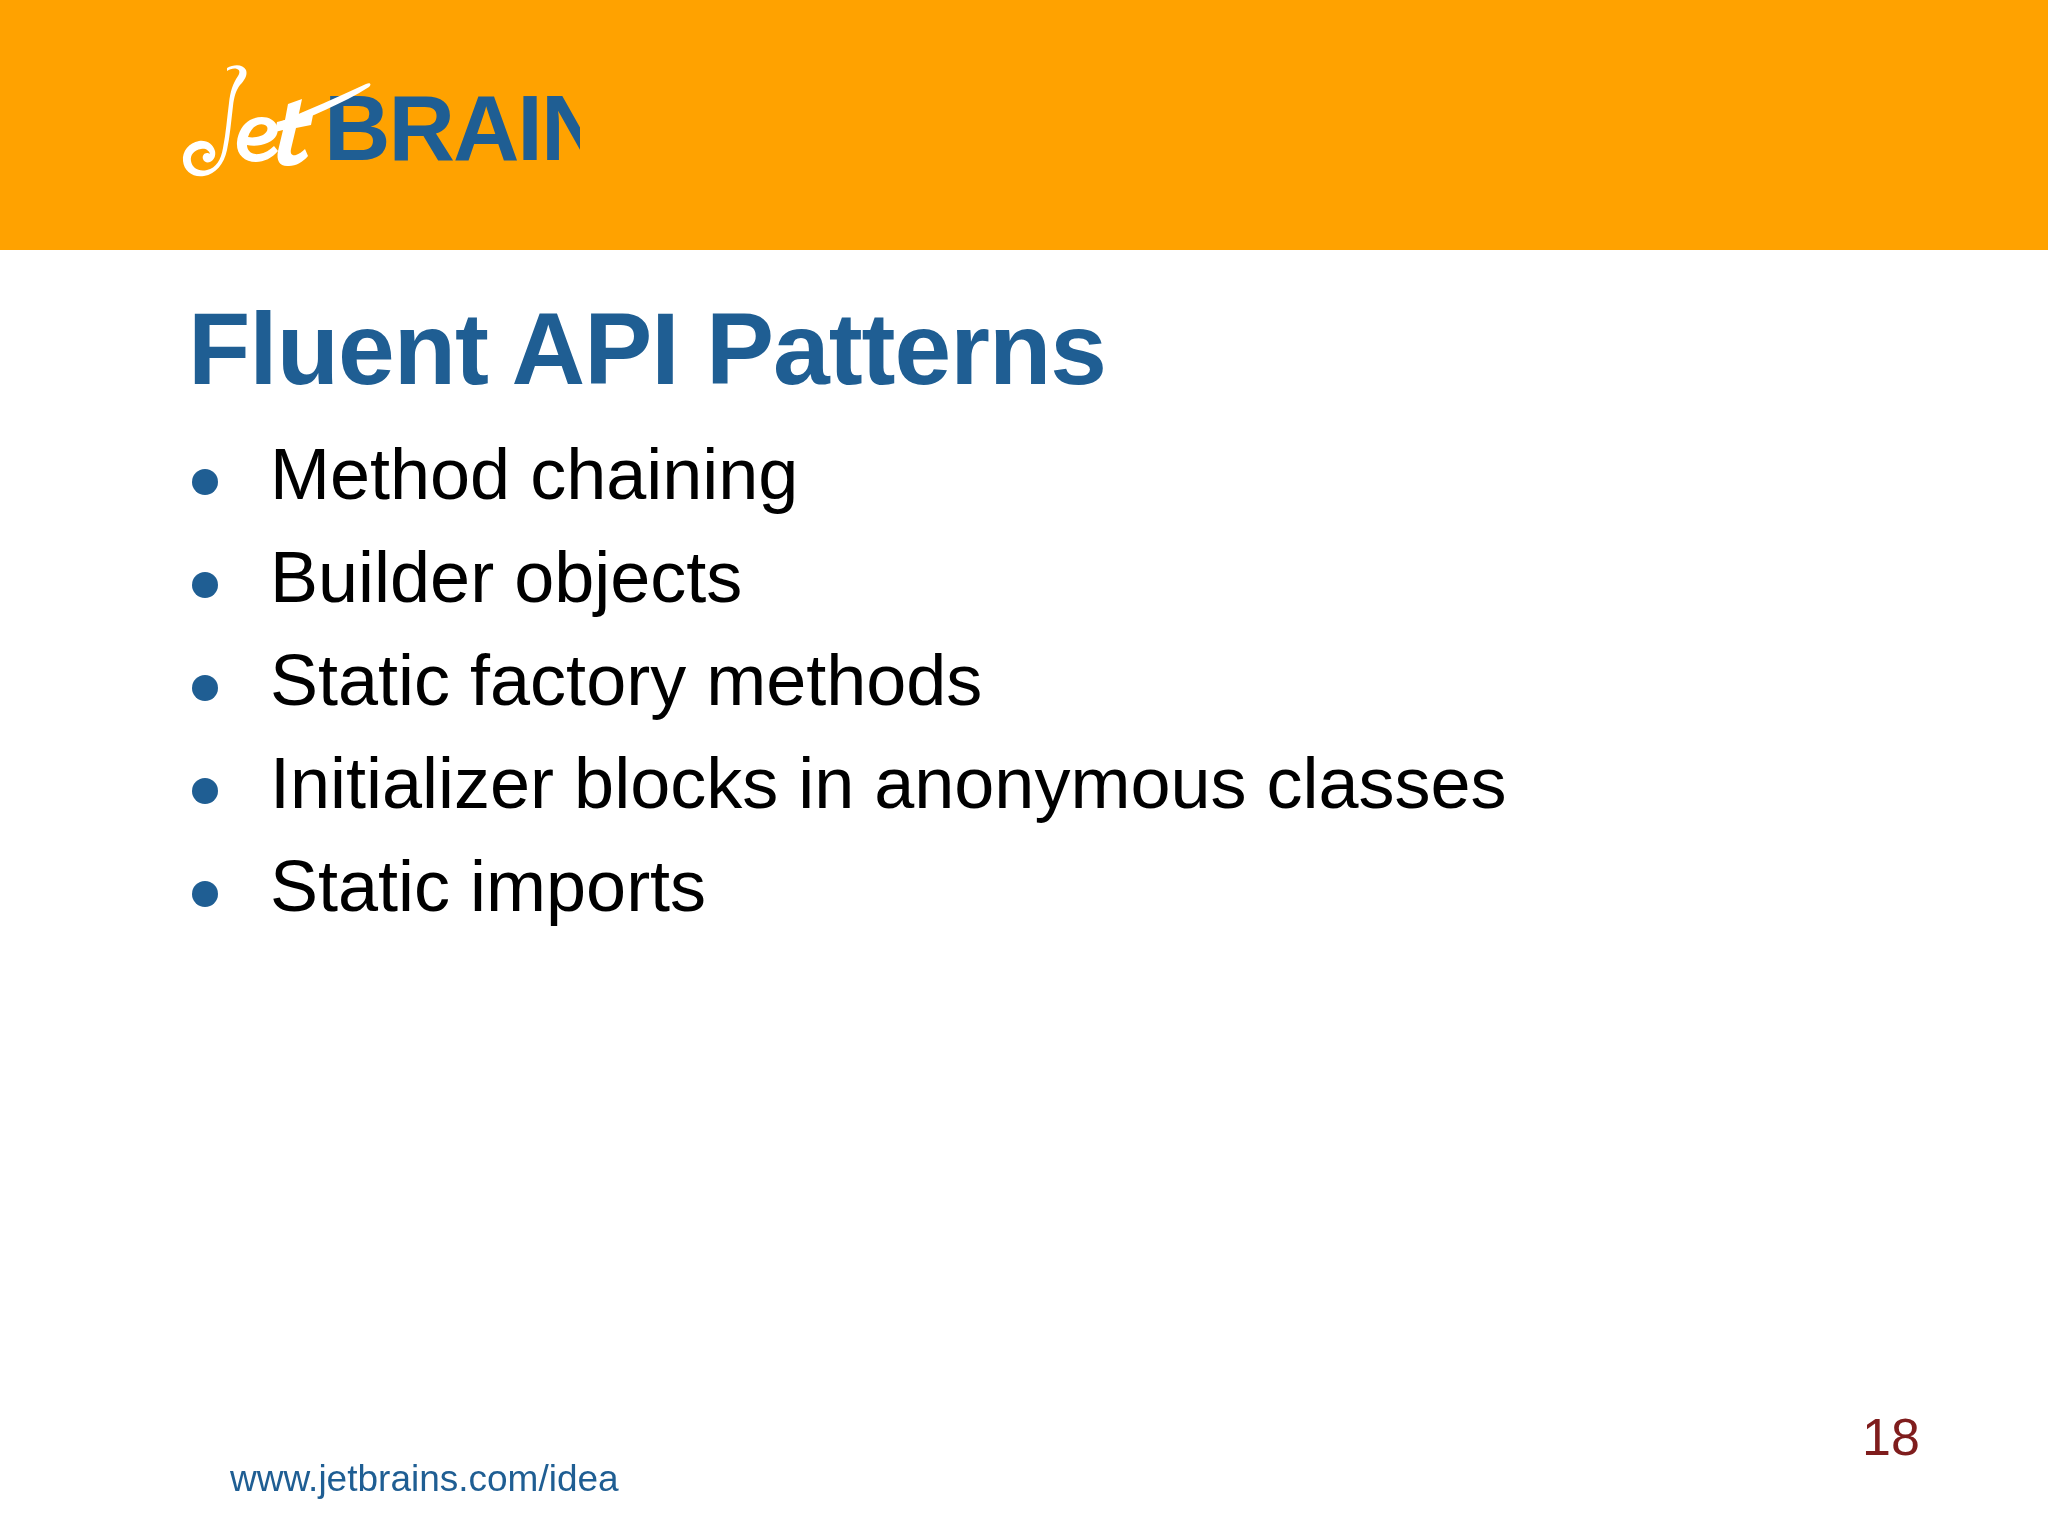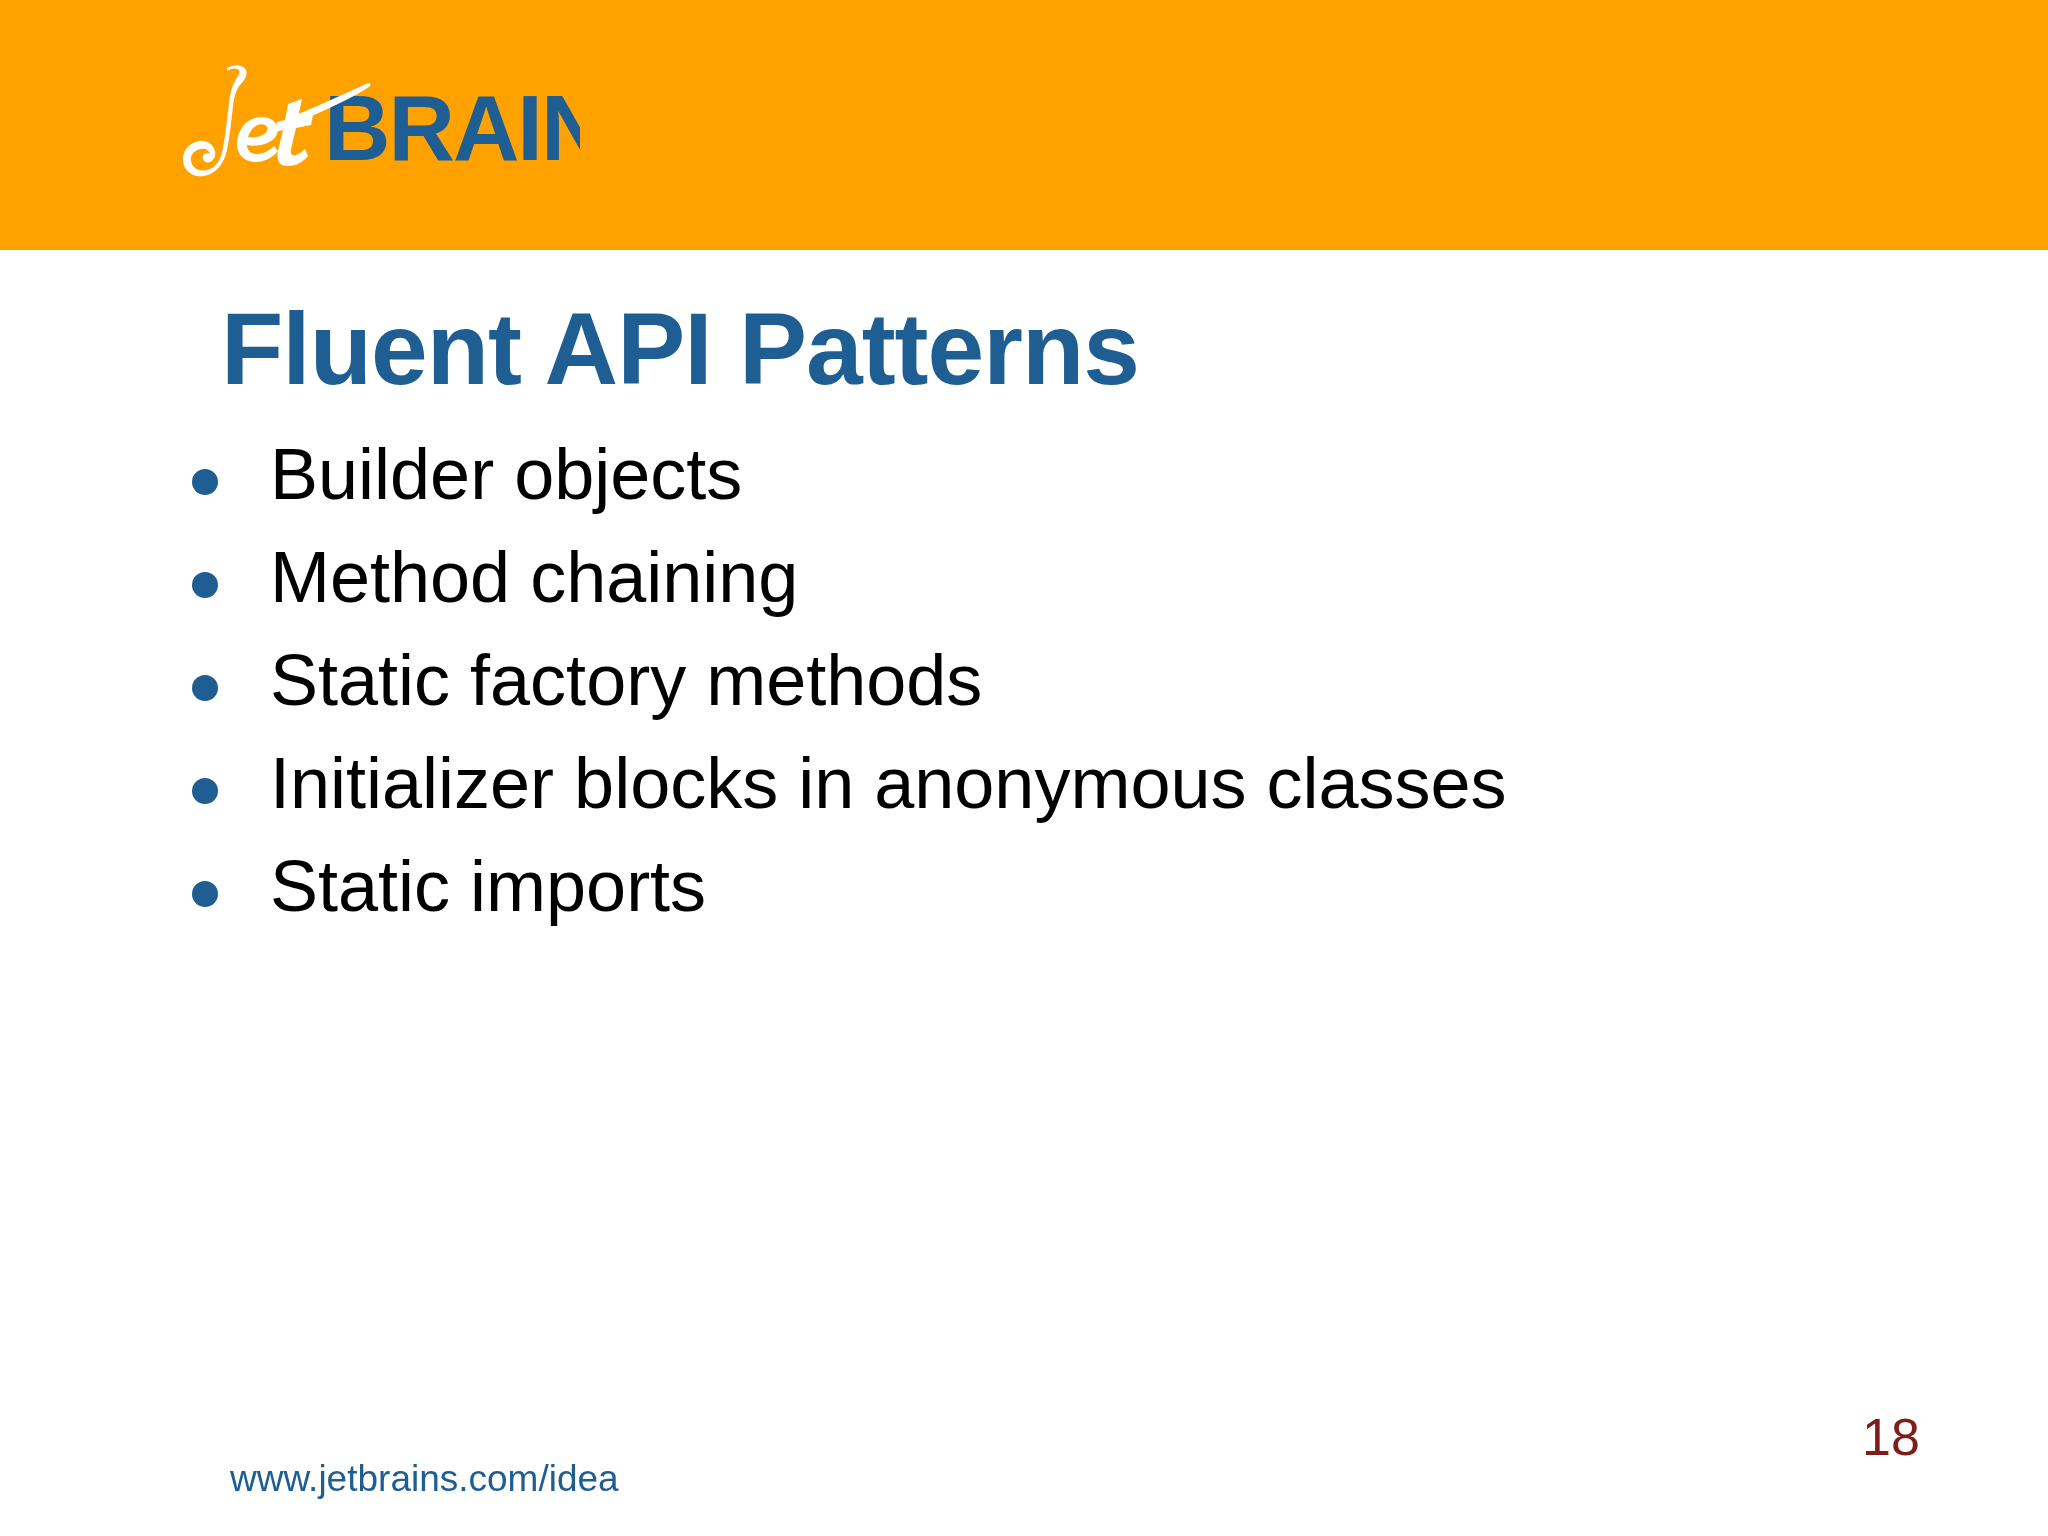--- a/index.html
+++ b/index.html
@@ -49,21 +49,20 @@
   .title {
     position: absolute;
     left: 188px;
     top: 296px;
     font-size: 102px;
     font-weight: bold;
     color: #1F5E93;
     letter-spacing: -1px;
     line-height: 1.05;
     white-space: nowrap;
-    margin-left: 33px;
   }
 
   
   .bullets {
     position: absolute;
     left: 188px;
     top: 438px;
     width: 1760px;
   }
   .bullet-row {
@@ -149,26 +148,26 @@
       </g>
     </svg>
   </div>
 
   <div class="title">Fluent API Patterns</div>
 
   <div class="bullets">
 
     <div class="bullet-row">
       <span class="bullet-dot"></span>
-      <span class="bullet-text">Builder objects</span>
+      <span class="bullet-text">Method chaining</span>
     </div>
 
     <div class="bullet-row">
       <span class="bullet-dot"></span>
-      <span class="bullet-text">Method chaining</span>
+      <span class="bullet-text">Builder objects</span>
     </div>
 
     <div class="bullet-row">
       <span class="bullet-dot"></span>
       <span class="bullet-text">Static factory methods</span>
     </div>
 
     <div class="bullet-row">
       <span class="bullet-dot"></span>
       <span class="bullet-text">Initializer blocks in anonymous classes</span>

